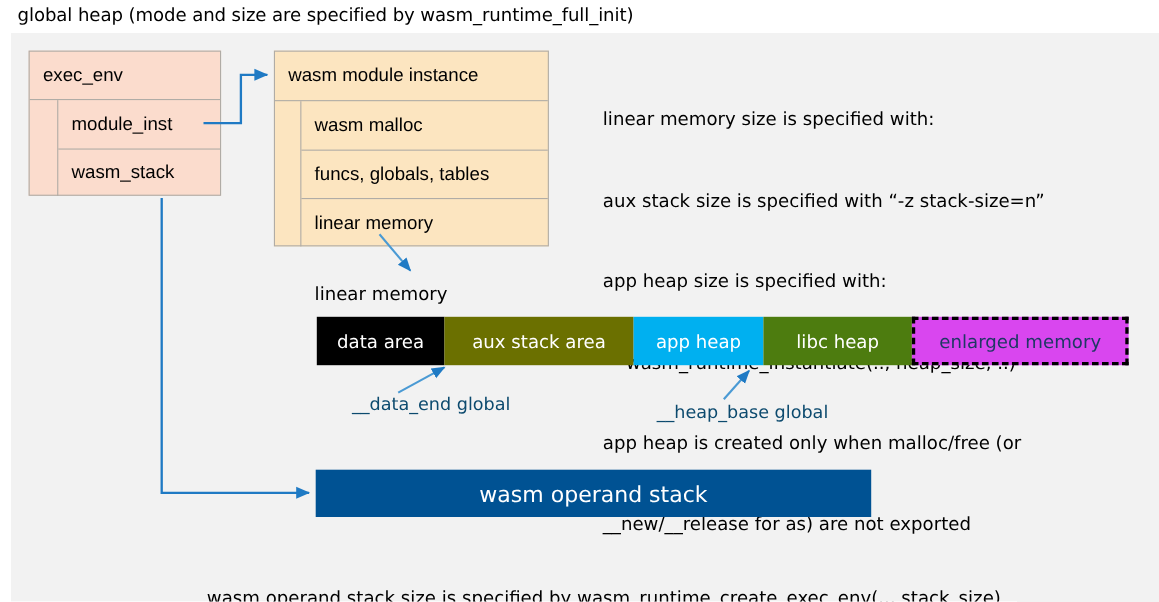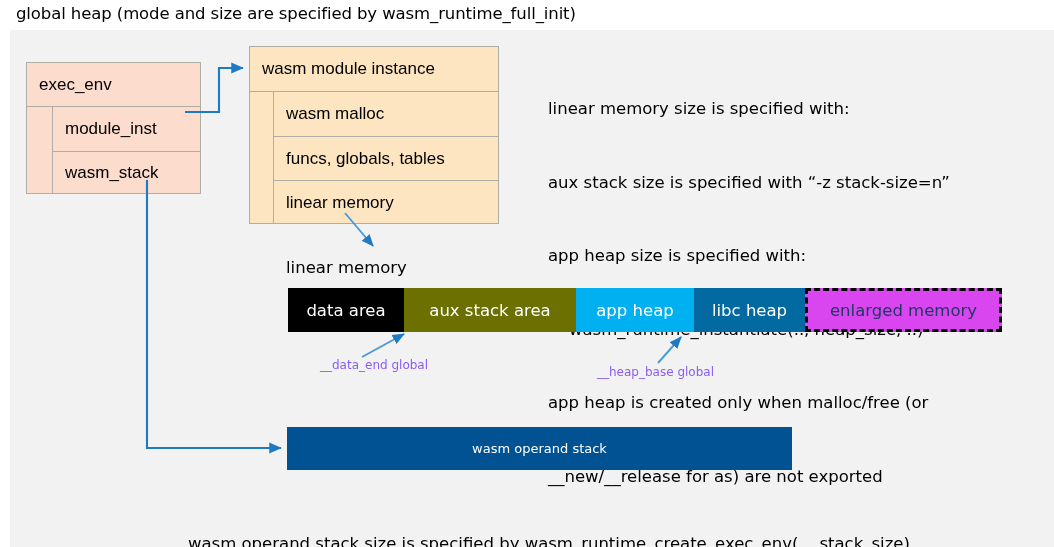--- a/index.html
+++ b/index.html
@@ -73,21 +73,20 @@
     font-size: 17px;
     color: #000;
     font-family: "Liberation Sans", sans-serif;
   }
   .struct-row + .struct-row { border-top: 1px solid #b0aca6; }
 
   
   #exec-env-box {
     left: 26px; top: 46px; width: 175px; height: 132px;
     background: #fbdccd;
-    margin-top: 16px;
   }
   #exec-env-box .struct-head { height: 44px; }
   #exec-env-box .struct-body { height: 87px; }
   #exec-env-box .struct-gutter { width: 26px; }
   #exec-env-box .struct-row { height: 43.5px; }
 
   
   #wasm-mod-inst-box {
     left: 249px; top: 46px; width: 250px; height: 178px;
     background: #fce5c0;
@@ -136,38 +135,38 @@
   }
   .mem-seg.dashed {
     border: 3px dashed #000000;
     background: #d946ef;
     color: #1f3864;
   }
 
   
   .anno {
     position: absolute;
-    font-size: 12px;
-    color: #8b5cf6;
+    font-size: 16px;
+    color: #0c4a6e;
     white-space: nowrap;
   }
   #data-end-label { left: 320px; top: 358px; }
   #heap-base-label { left: 597px; top: 365px; }
   #export-line     { left: 301px; top: 389px; }
 
   
   #operand-stack-box {
     position: absolute;
     left: 287px; top: 427px; width: 505px; height: 43px;
     background: #005293;
     display: flex;
     align-items: center;
     justify-content: center;
     color: #ffffff;
-    font-size: 13px;
+    font-size: 20px;
   }
   #bottom-note {
     position: absolute;
     left: 188px;
     top: 481px;
     font-size: 16.5px;
     line-height: 25px;
     color: #000;
     white-space: pre;
   }
@@ -222,21 +221,21 @@
     <div>app heap is created only when malloc/free (or</div>
     <div>__new/__release for as) are not exported</div>
   </div>
 
   <div id="linear-mem-label">linear memory</div>
 
   <div id="mem-bar">
     <div class="mem-seg" id="seg-0" style="width: 116px; background: #000000;">data area</div>
     <div class="mem-seg" id="seg-1" style="width: 172px; background: rgb(107, 112, 0);">aux stack area</div>
     <div class="mem-seg" id="seg-2" style="width: 118px; background: rgb(0, 176, 240);">app heap</div>
-    <div class="mem-seg" id="seg-3" style="width: 111px; background: #0369a1;">libc heap</div>
+    <div class="mem-seg" id="seg-3" style="width: 135px; background: #4d7c0f;">libc heap</div>
     <div class="mem-seg dashed" id="seg-4" style="width: 197px;">enlarged memory</div>
   </div>
 
   <div class="anno" id="data-end-label">__data_end global</div>
   <div class="anno" id="heap-base-label">__heap_base global</div>
 
   <div id="operand-stack-box">wasm operand stack</div>
 
   <div id="bottom-note">
     <div>wasm operand stack size is specified by wasm_runtime_create_exec_env(.., stack_size)</div>

